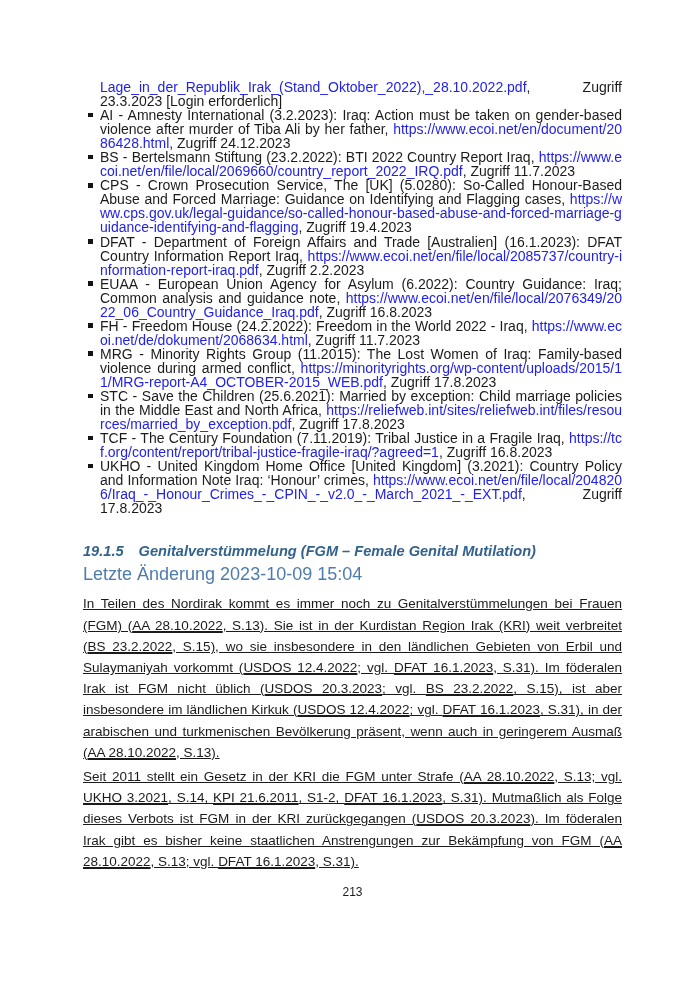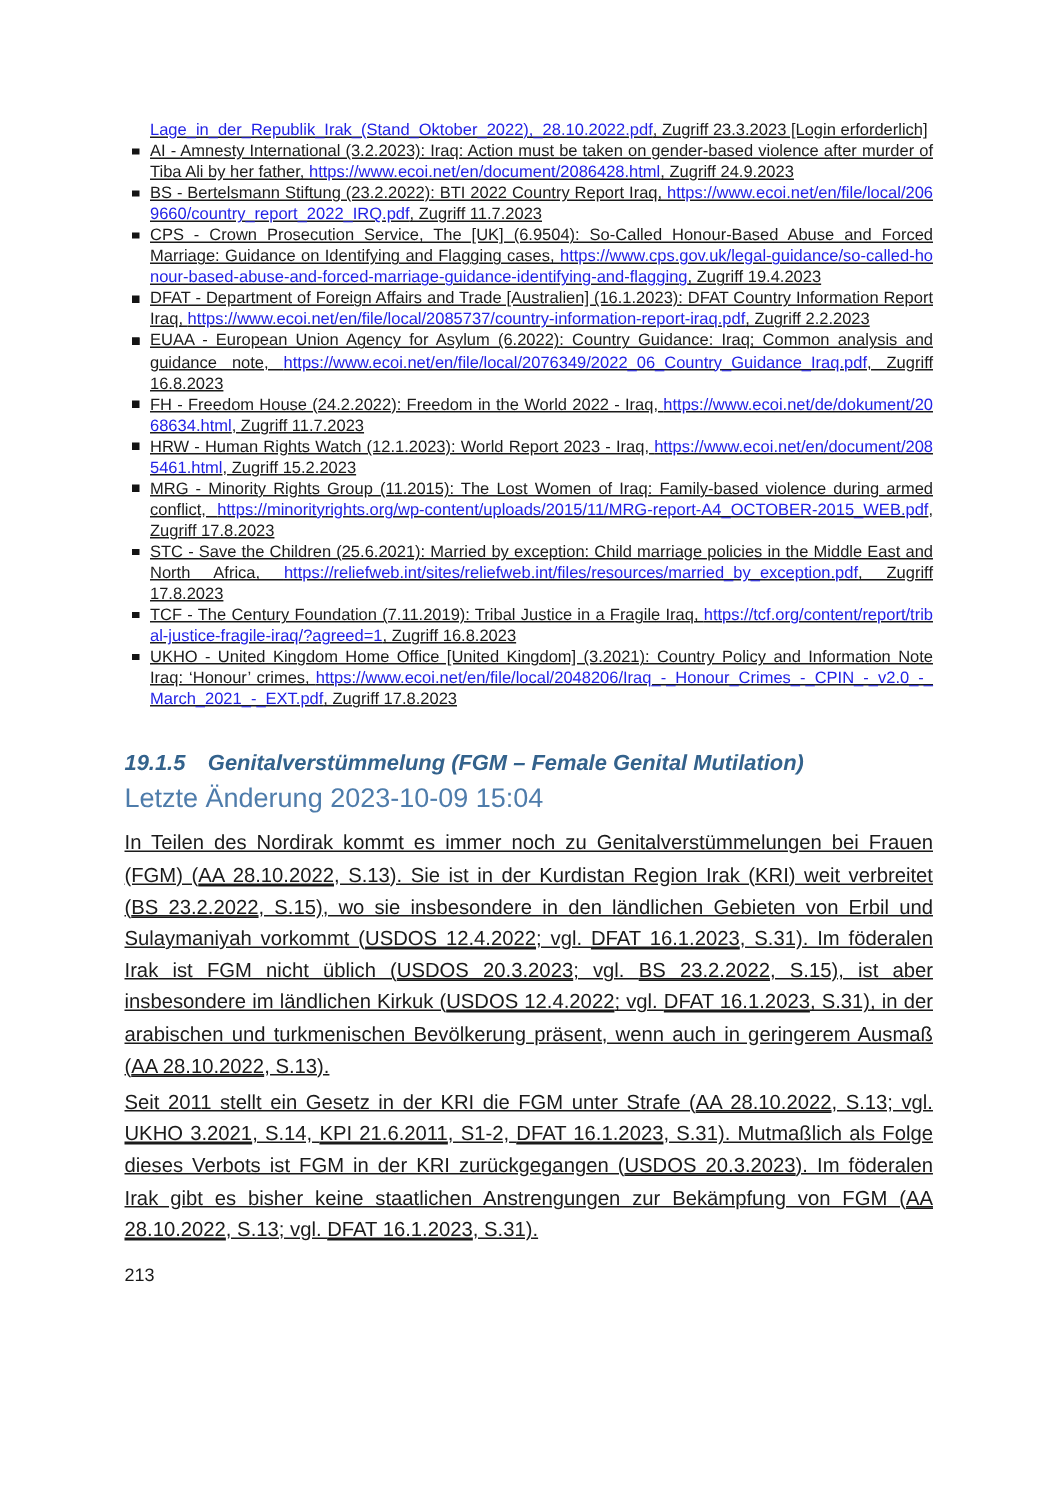--- a/index.html
+++ b/index.html
@@ -10,24 +10,23 @@
     margin: 0 auto;
     background: #ffffff;
     box-sizing: border-box;
     padding: 80px 78px 0 83px;
     overflow: hidden;
     font-family: "Liberation Sans", sans-serif;
     color: var(--text, #1b1b1b);
   }
   
   .refs {
-    font-size: 11px;
+    font-size: 14px;
     line-height: 14.05px;
     text-align: justify;
-    text-decoration: underline;
   }
   .ref-cont { padding-left: 17px; }
   .ref-item { position: relative; padding-left: 17px; }
   .ref-item .bullet {
     position: absolute;
     left: 5px;
     top: 4.6px;
     width: 4.6px;
     height: 4.6px;
     background: #141414;
@@ -60,48 +59,48 @@
     margin-top: 11px;
     font-size: 13.5px;
     line-height: 21.2px;
     text-align: justify;
     color: var(--text, #1b1b1b);
   }
   .para { margin: 0 0 3px 0; hyphens: manual; text-decoration: underline; }
   
   .page-number {
     margin-top: 13px;
-    text-align: left;
+    text-align: center;
     font-size: 12px;
     color: var(--text, #1b1b1b);
   }
 </style>
 </head>
 <body>
 
 <div class="page">
 
   <div class="refs">
     <div class="ref-cont">
       <span><span class="lnk">Lage_in_der_Republik_Irak_(Stand_Oktober_2022),_28.10.2022.pdf</span><span class="run">, Zugriff 23.3.2023 [Login erforderlich]</span></span>
     </div>
     <div id="ref-items">
   <div class="ref-item">
     <span class="bullet"></span>
-    <span class="ref-text"><span class="run">AI - Amnesty International (3.2.2023): Iraq: Action must be taken on gender-based violence after murder of Tiba Ali by her father, </span><span class="lnk">https://www.ecoi.net/en/document/2086428.html</span><span class="run">, Zugriff 24.9.2023</span></span>
+    <span class="ref-text"><span class="run">AI - Amnesty International (3.2.2023): Iraq: Action must be taken on gender-based violence after murder of Tiba Ali by her father, </span><span class="lnk">https://www.ecoi.net/en/document/2086428.html</span><span class="run">, Zugriff 24.12.2023</span></span>
   </div>
 
   <div class="ref-item">
     <span class="bullet"></span>
     <span class="ref-text"><span class="run">BS - Bertelsmann Stiftung (23.2.2022): BTI 2022 Country Report Iraq, </span><span class="lnk">https://www.ecoi.net/en/file/local/2069660/country_report_2022_IRQ.pdf</span><span class="run">, Zugriff 11.7.2023</span></span>
   </div>
 
   <div class="ref-item">
     <span class="bullet"></span>
-    <span class="ref-text"><span class="run">CPS - Crown Prosecution Service, The [UK] (6.9504): So-Called Honour-Based Abuse and Forced Marriage: Guidance on Identifying and Flagging cases, </span><span class="lnk">https://www.cps.gov.uk/legal-guidance/so-called-honour-based-abuse-and-forced-marriage-guidance-identifying-and-flagging</span><span class="run">, Zugriff 19.4.2023</span></span>
+    <span class="ref-text"><span class="run">CPS - Crown Prosecution Service, The [UK] (5.0280): So-Called Honour-Based Abuse and Forced Marriage: Guidance on Identifying and Flagging cases, </span><span class="lnk">https://www.cps.gov.uk/legal-guidance/so-called-honour-based-abuse-and-forced-marriage-guidance-identifying-and-flagging</span><span class="run">, Zugriff 19.4.2023</span></span>
   </div>
 
   <div class="ref-item">
     <span class="bullet"></span>
     <span class="ref-text"><span class="run">DFAT - Department of Foreign Affairs and Trade [Australien] (16.1.2023): DFAT Country Information Report Iraq, </span><span class="lnk">https://www.ecoi.net/en/file/local/2085737/country-information-report-iraq.pdf</span><span class="run">, Zugriff 2.2.2023</span></span>
   </div>
 
   <div class="ref-item">
     <span class="bullet"></span>
   </div>
@@ -109,24 +108,20 @@
   <div class="ref-item">
     <span class="bullet"></span>
     <span class="ref-text"><span class="run">EUAA - European Union Agency for Asylum (6.2022): Country Guidance: Iraq; Common analysis and guidance note, </span><span class="lnk">https://www.ecoi.net/en/file/local/2076349/2022_06_Country_Guidance_Iraq.pdf</span><span class="run">, Zugriff 16.8.2023</span></span>
   </div>
 
   <div class="ref-item">
     <span class="bullet"></span>
     <span class="ref-text"><span class="run">FH - Freedom House (24.2.2022): Freedom in the World 2022 - Iraq, </span><span class="lnk">https://www.ecoi.net/de/dokument/2068634.html</span><span class="run">, Zugriff 11.7.2023</span></span>
   </div>
 
-  <div class="ref-item">
-    <span class="bullet"></span>
-    <span class="ref-text"><span class="run">HRW - Human Rights Watch (12.1.2023): World Report 2023 - Iraq, </span><span class="lnk">https://www.ecoi.net/en/document/2085461.html</span><span class="run">, Zugriff 15.2.2023</span></span>
-  </div>
 
   <div class="ref-item">
     <span class="bullet"></span>
     <span class="ref-text"><span class="run">MRG - Minority Rights Group (11.2015): The Lost Women of Iraq: Family-based violence during armed conflict, </span><span class="lnk">https://minorityrights.org/wp-content/uploads/2015/11/MRG-report-A4_OCTOBER-2015_WEB.pdf</span><span class="run">, Zugriff 17.8.2023</span></span>
   </div>
 
   <div class="ref-item">
     <span class="bullet"></span>
     <span class="ref-text"><span class="run">STC - Save the Children (25.6.2021): Married by exception: Child marriage policies in the Middle East and North Africa, </span><span class="lnk">https://reliefweb.int/sites/reliefweb.int/files/resources/married_by_exception.pdf</span><span class="run">, Zugriff 17.8.2023</span></span>
   </div>

